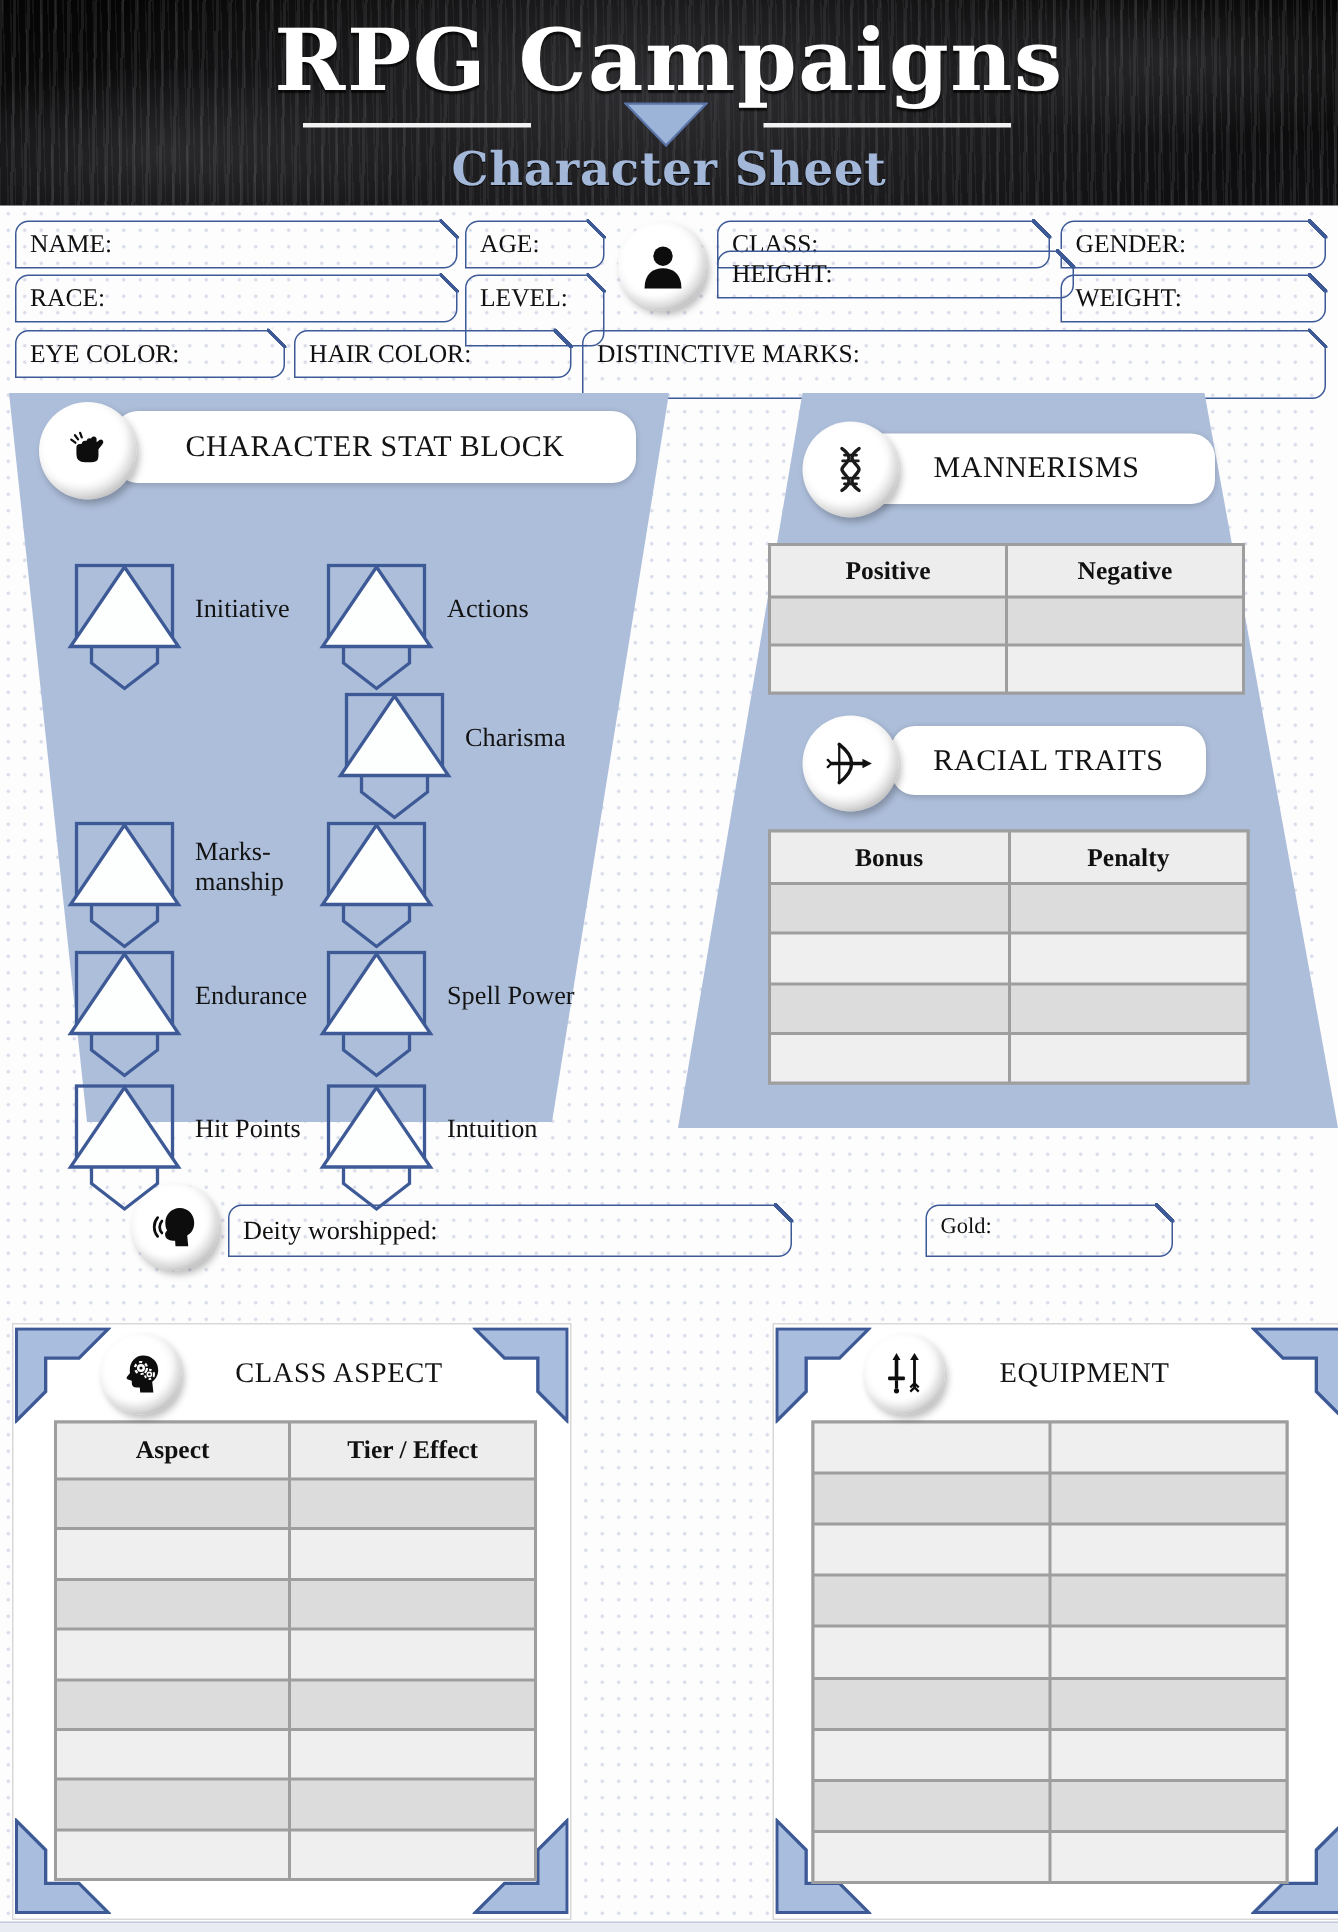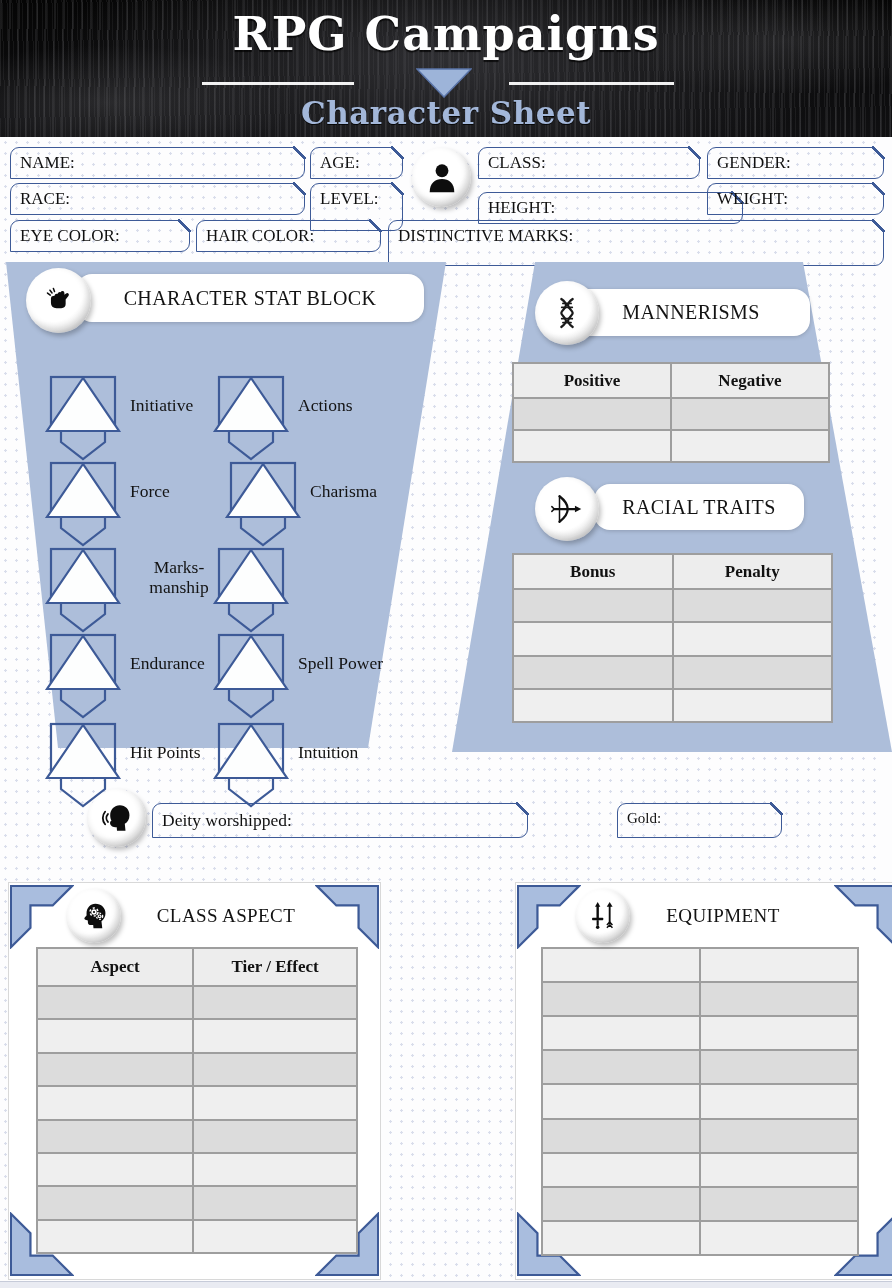--- a/index.html
+++ b/index.html
@@ -23,21 +23,21 @@
   
   .banner{position:absolute;left:0;top:0;width:892px;height:137px;overflow:hidden;
     background:
       radial-gradient(62% 130% at 50% 42%, rgba(82,82,88,.5), rgba(0,0,0,0) 72%),
       radial-gradient(30% 60% at 12% 75%, rgba(120,120,125,.25), rgba(0,0,0,0) 70%),
       radial-gradient(28% 55% at 88% 30%, rgba(120,120,125,.22), rgba(0,0,0,0) 70%),
       repeating-linear-gradient(91deg, rgba(165,165,170,.13) 0 2px, rgba(0,0,0,0) 2px 9px),
       repeating-linear-gradient(88.5deg, rgba(210,210,215,.07) 0 1px, rgba(0,0,0,0) 1px 5px),
       linear-gradient(#050505,#101012);}
   .banner-title{position:absolute;left:0;top:7px;width:100%;text-align:center;
-    font-family:"DejaVu Serif",serif;font-weight:700;font-size:46px;letter-spacing:1px;
+    font-family:"DejaVu Serif",serif;font-weight:700;font-size:57px;letter-spacing:1px;
     color:#fff;text-shadow:0 2px 1px rgba(0,0,0,.7);}
   .hline{position:absolute;top:82px;height:3px;background:#f2f2f2;}
   .banner-sub{position:absolute;left:0;top:95px;width:100%;text-align:center;
     font-family:"DejaVu Serif",serif;font-weight:700;font-size:31px;letter-spacing:.5px;
     color:var(--subtitle-blue);text-shadow:0 1px 0 rgba(0,0,0,.8);}
 
   
   .fbox{position:absolute;border:1.6px solid var(--accent-blue);
     border-radius:9px 0 9px 0;box-sizing:border-box;background:transparent;}
   .fbox::after{content:'';position:absolute;top:-1.6px;right:-1.6px;width:13px;height:13px;
@@ -114,21 +114,21 @@
   <div class="fbox" style="left:707px;top:147px;width:177px;height:32px">
     <span class="flabel">GENDER:</span>
     </div>
 
   <div class="fbox" style="left:10px;top:183px;width:295px;height:32px">
     <span class="flabel">RACE:</span>
     </div>
   <div class="fbox" style="left:310px;top:183px;width:93px;height:48px">
     <span class="flabel">LEVEL:</span>
     </div>
-  <div class="fbox" style="left:478px;top:192px;width:265px;height:32px">
+  <div class="fbox" style="left:478px;top:167px;width:238px;height:32px">
     <span class="flabel">HEIGHT:</span>
     </div>
   <div class="fbox" style="left:707px;top:183px;width:177px;height:32px">
     <span class="flabel">WEIGHT:</span>
     </div>
 
   <div class="fbox" style="left:10px;top:220px;width:180px;height:32px">
     <span class="flabel">EYE COLOR:</span>
     </div>
   <div class="fbox" style="left:196px;top:220px;width:185px;height:32px">
@@ -167,37 +167,29 @@
         <div class="stat-label">Initiative</div>
       </div>
       <div class="stat-unit" style="left: 212px; top: 334px;">
         <svg class="stat-svg" viewBox="0 0 78 88" width="78" height="88">
           <rect class="frame" x="7" y="3" width="64" height="53"></rect>
           <polyline class="frame" points="17,56 17,68 39,85 61,68 61,56"></polyline>
           <polygon class="tri" points="39,4 3,57 75,57"></polygon>
         </svg>
         <div class="stat-label">Actions</div>
       </div>
-      <div class="stat-unit" style="left: 44px; top: 420px;">
-        <svg class="stat-svg" viewBox="0 0 78 88" width="78" height="88">
-          <rect class="frame" x="7" y="3" width="64" height="53"></rect>
-          <polyline class="frame" points="17,56 17,68 39,85 61,68 61,56"></polyline>
-          <polygon class="tri" points="39,4 3,57 75,57"></polygon>
-        </svg>
-        <div class="stat-label">Force</div>
-      </div>
       <div class="stat-unit" style="left: 224px; top: 420px;">
         <svg class="stat-svg" viewBox="0 0 78 88" width="78" height="88">
           <rect class="frame" x="7" y="3" width="64" height="53"></rect>
           <polyline class="frame" points="17,56 17,68 39,85 61,68 61,56"></polyline>
           <polygon class="tri" points="39,4 3,57 75,57"></polygon>
         </svg>
         <div class="stat-label">Charisma</div>
       </div>
-      <div class="stat-unit" style="left: 44px; top: 506px; text-align: center;">
+      <div class="stat-unit" style="left: 44px; top: 506px;">
         <svg class="stat-svg" viewBox="0 0 78 88" width="78" height="88">
           <rect class="frame" x="7" y="3" width="64" height="53"></rect>
           <polyline class="frame" points="17,56 17,68 39,85 61,68 61,56"></polyline>
           <polygon class="tri" points="39,4 3,57 75,57"></polygon>
         </svg>
         <div class="stat-label">Marks-manship</div>
       </div>
       <div class="stat-unit" style="left: 212px; top: 506px;">
         <svg class="stat-svg" viewBox="0 0 78 88" width="78" height="88">
           <rect class="frame" x="7" y="3" width="64" height="53"></rect>

